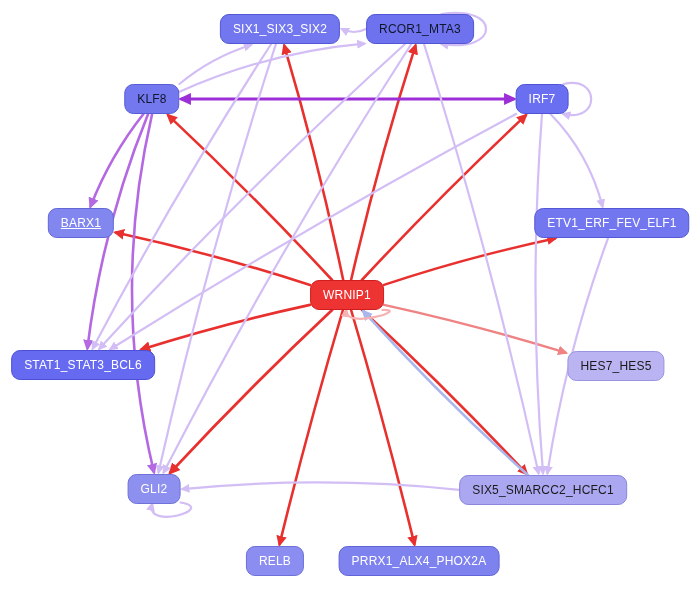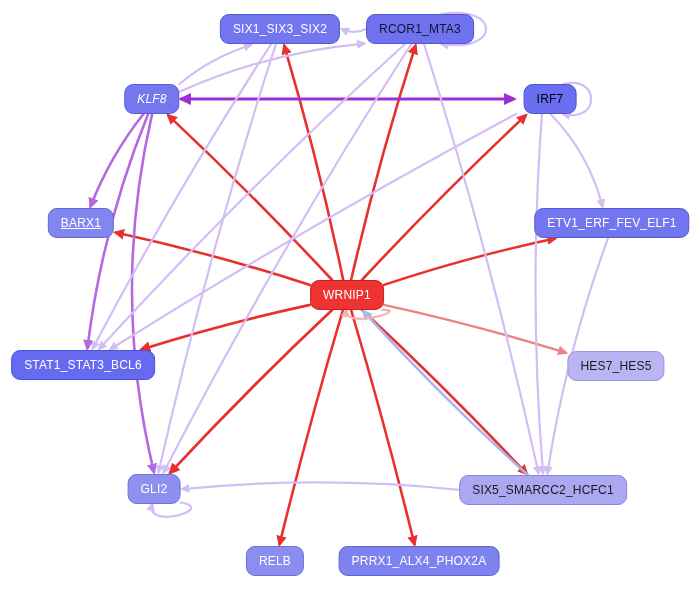--- a/index.html
+++ b/index.html
@@ -79,22 +79,22 @@
       <path class="edge" d="M 459.0 489.8 Q 320.8 475.4 182.5 489.1" fill="none" stroke="#d2bef5" stroke-width="2.2" marker-end="url(#arrow-lavender)"></path>
       <path class="edge" d="M 527.9 475.0 Q 441.5 397.5 363.5 311.4" fill="none" stroke="#aab7ec" stroke-width="2.6" marker-end="url(#arrow-lightblue)"></path>
       <path class="edge" d="M 382.3 310.0 C 412.0 308.8 343.3 330.4 346.2 310.0" fill="none" stroke="#f6b2b2" stroke-width="2.2" marker-end="url(#arrow-pink)"></path>
       <path class="edge" d="M 441.4 14.0 C 500.9 4.8 500.9 53.2 441.4 44.0" fill="none" stroke="#d2bef5" stroke-width="2.2" marker-end="url(#arrow-lavender)"></path>
       <path class="edge" d="M 563.4 84.0 C 600.4 74.8 600.4 123.2 563.4 114.0" fill="none" stroke="#d2bef5" stroke-width="2.2" marker-end="url(#arrow-lavender)"></path>
       <path class="edge" d="M 180.5 502.5 C 217.5 508.2 145.3 530.9 152.2 504.0" fill="none" stroke="#d2bef5" stroke-width="2.2" marker-end="url(#arrow-lavender)"></path>
     </svg>
   <div id="nodes">
       <div class="node" style="left: 280px; top: 29px; background: rgb(114, 118, 239); color: rgb(255, 255, 255); border-color: rgb(83, 88, 214);">SIX1_SIX3_SIX2</div>
       <div class="node" style="left: 420px; top: 29px; background: rgb(110, 114, 238); color: #0f172a; border-color: rgb(81, 86, 213);">RCOR1_MTA3</div>
-      <div class="node" style="left: 152px; top: 99px; background: rgb(116, 120, 239); color: #ffffff; border-color: rgb(87, 92, 215); font-style: italic;">KLF8</div>
-      <div class="node" style="left: 542px; top: 99px; background: rgb(106, 110, 240); color: #000000; border-color: rgb(79, 83, 214); margin-left: 8px;">IRF7</div>
+      <div class="node" style="left: 152px; top: 99px; background: rgb(116, 120, 239); color: #0f172a; border-color: rgb(87, 92, 215);">KLF8</div>
+      <div class="node" style="left: 542px; top: 99px; background: rgb(106, 110, 240); color: #ffffff; border-color: rgb(79, 83, 214);">IRF7</div>
       <div class="node" style="left: 81px; top: 223px; background: rgb(130, 135, 240); color: rgb(255, 255, 255); border-color: rgb(98, 103, 216); text-decoration: underline;">BARX1</div>
       <div class="node" style="left: 612px; top: 223px; background: rgb(114, 118, 239); color: rgb(255, 255, 255); border-color: rgb(83, 88, 214);">ETV1_ERF_FEV_ELF1</div>
       <div class="node" style="left: 347px; top: 295px; background: rgb(238, 52, 50); color: rgb(255, 255, 255); border-color: rgb(207, 29, 29);">WRNIP1</div>
       <div class="node" style="left: 83px; top: 365px; background: rgb(102, 106, 240); color: rgb(255, 255, 255); border-color: rgb(75, 80, 213);">STAT1_STAT3_BCL6</div>
       <div class="node" style="left: 616px; top: 366px; background: rgb(186, 180, 242); color: rgb(26, 26, 26); border-color: rgb(154, 147, 224);">HES7_HES5</div>
       <div class="node" style="left: 154px; top: 489px; background: rgb(142, 144, 240); color: rgb(255, 255, 255); border-color: rgb(111, 114, 217);">GLI2</div>
       <div class="node" style="left: 543px; top: 490px; background: rgb(171, 167, 241); color: rgb(26, 26, 26); border-color: rgb(138, 134, 222);">SIX5_SMARCC2_HCFC1</div>
       <div class="node" style="left: 275px; top: 561px; background: rgb(139, 142, 240); color: rgb(255, 255, 255); border-color: rgb(108, 112, 216);">RELB</div>
       <div class="node" style="left: 419px; top: 561px; background: rgb(126, 130, 239); color: rgb(255, 255, 255); border-color: rgb(95, 100, 215);">PRRX1_ALX4_PHOX2A</div>
     </div>

